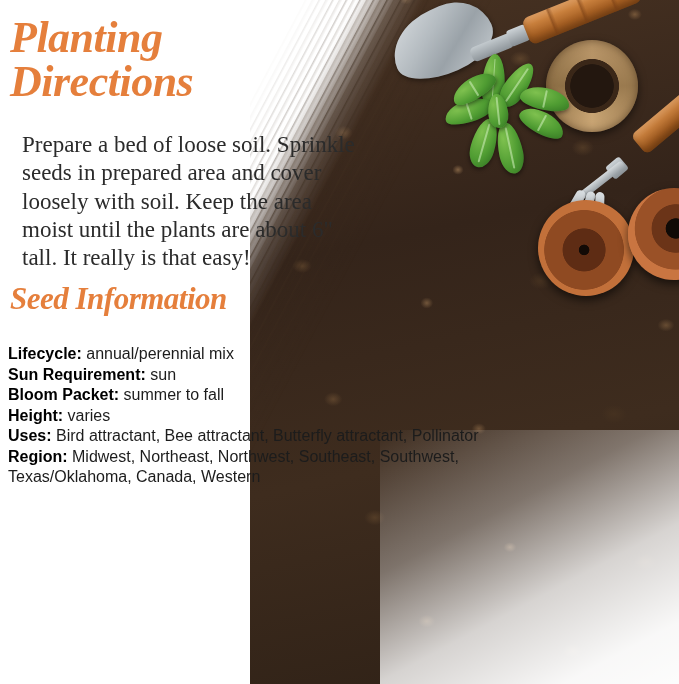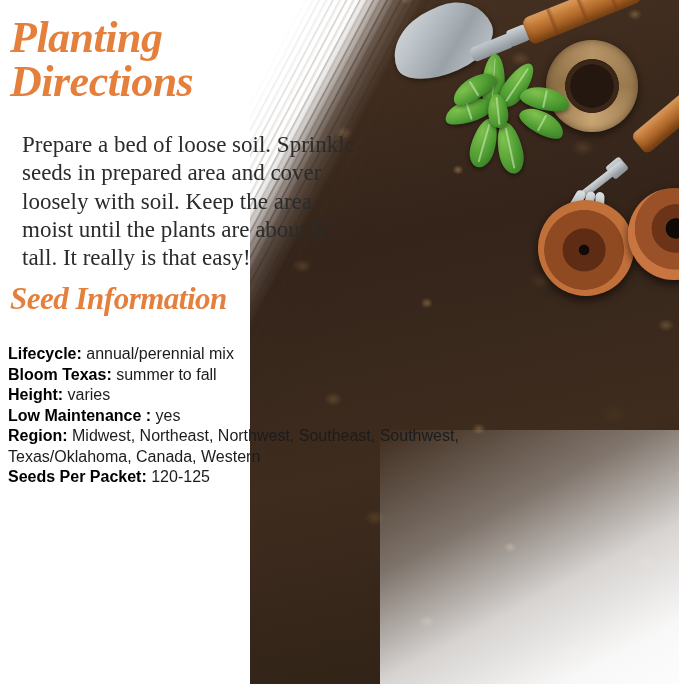--- a/index.html
+++ b/index.html
@@ -366,35 +366,35 @@
     <p id="planting-directions-body">Prepare a bed of loose soil. Sprinkle seeds in prepared area and cover loosely with soil. Keep the area moist until the plants are about 6" tall. It really is that easy!</p>
 
     <h1 class="heading" id="seed-information-heading">Seed Information</h1>
 
     <ul id="seed-info-list">
       <li>
         <span class="k">Lifecycle:</span>
         <span class="v">annual/perennial mix</span>
       </li>
       <li>
-        <span class="k">Bloom Texas:</span>
+        <span class="k">Sun Requirement:</span>
+        <span class="v">sun</span>
+      </li>
+      <li>
+        <span class="k">Bloom Packet:</span>
         <span class="v">summer to fall</span>
       </li>
       <li>
         <span class="k">Height:</span>
         <span class="v">varies</span>
       </li>
       <li>
-        <span class="k">Low Maintenance :</span>
-        <span class="v">yes</span>
+        <span class="k">Uses:</span>
+        <span class="v">Bird attractant, Bee attractant, Butterfly attractant, Pollinator</span>
       </li>
       <li>
         <span class="k">Region:</span>
         <span class="v">Midwest, Northeast, Northwest, Southeast, Southwest, Texas/Oklahoma, Canada, Western</span>
       </li>
-      <li>
-        <span class="k">Seeds Per Packet:</span>
-        <span class="v">120-125</span>
-      </li>
     </ul>
 
   </div>
 </div>
 
 </body></html>

